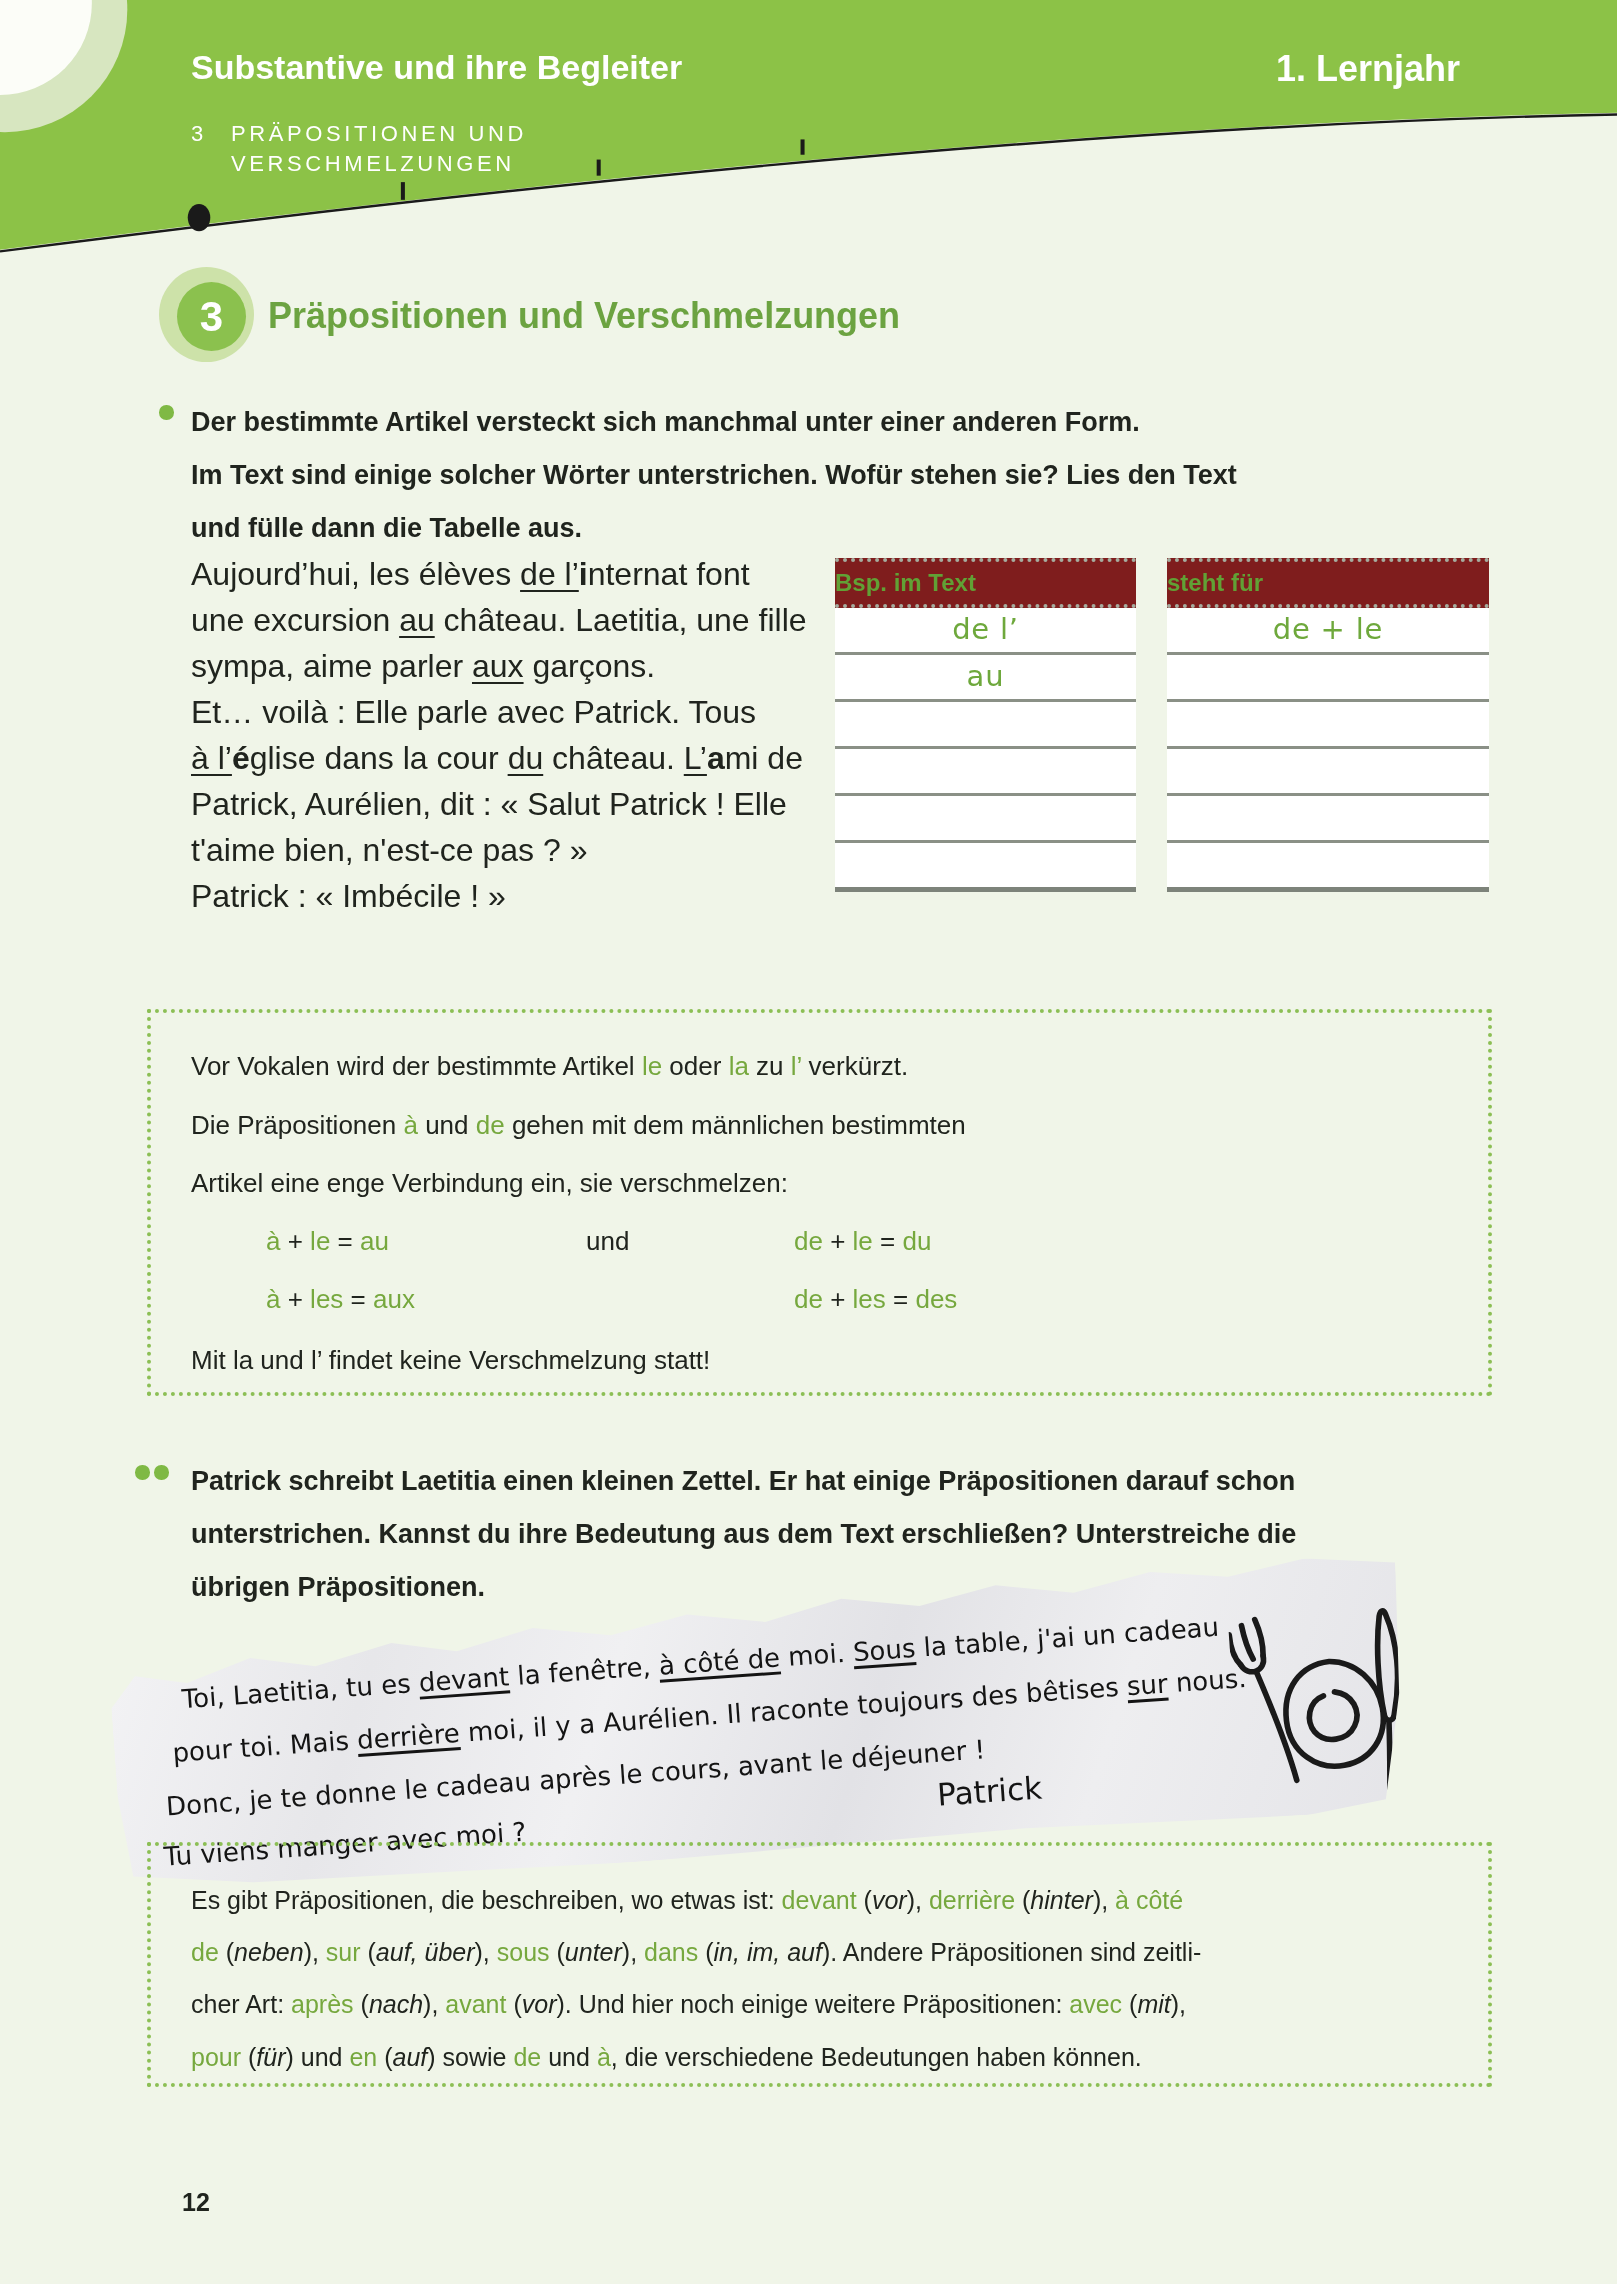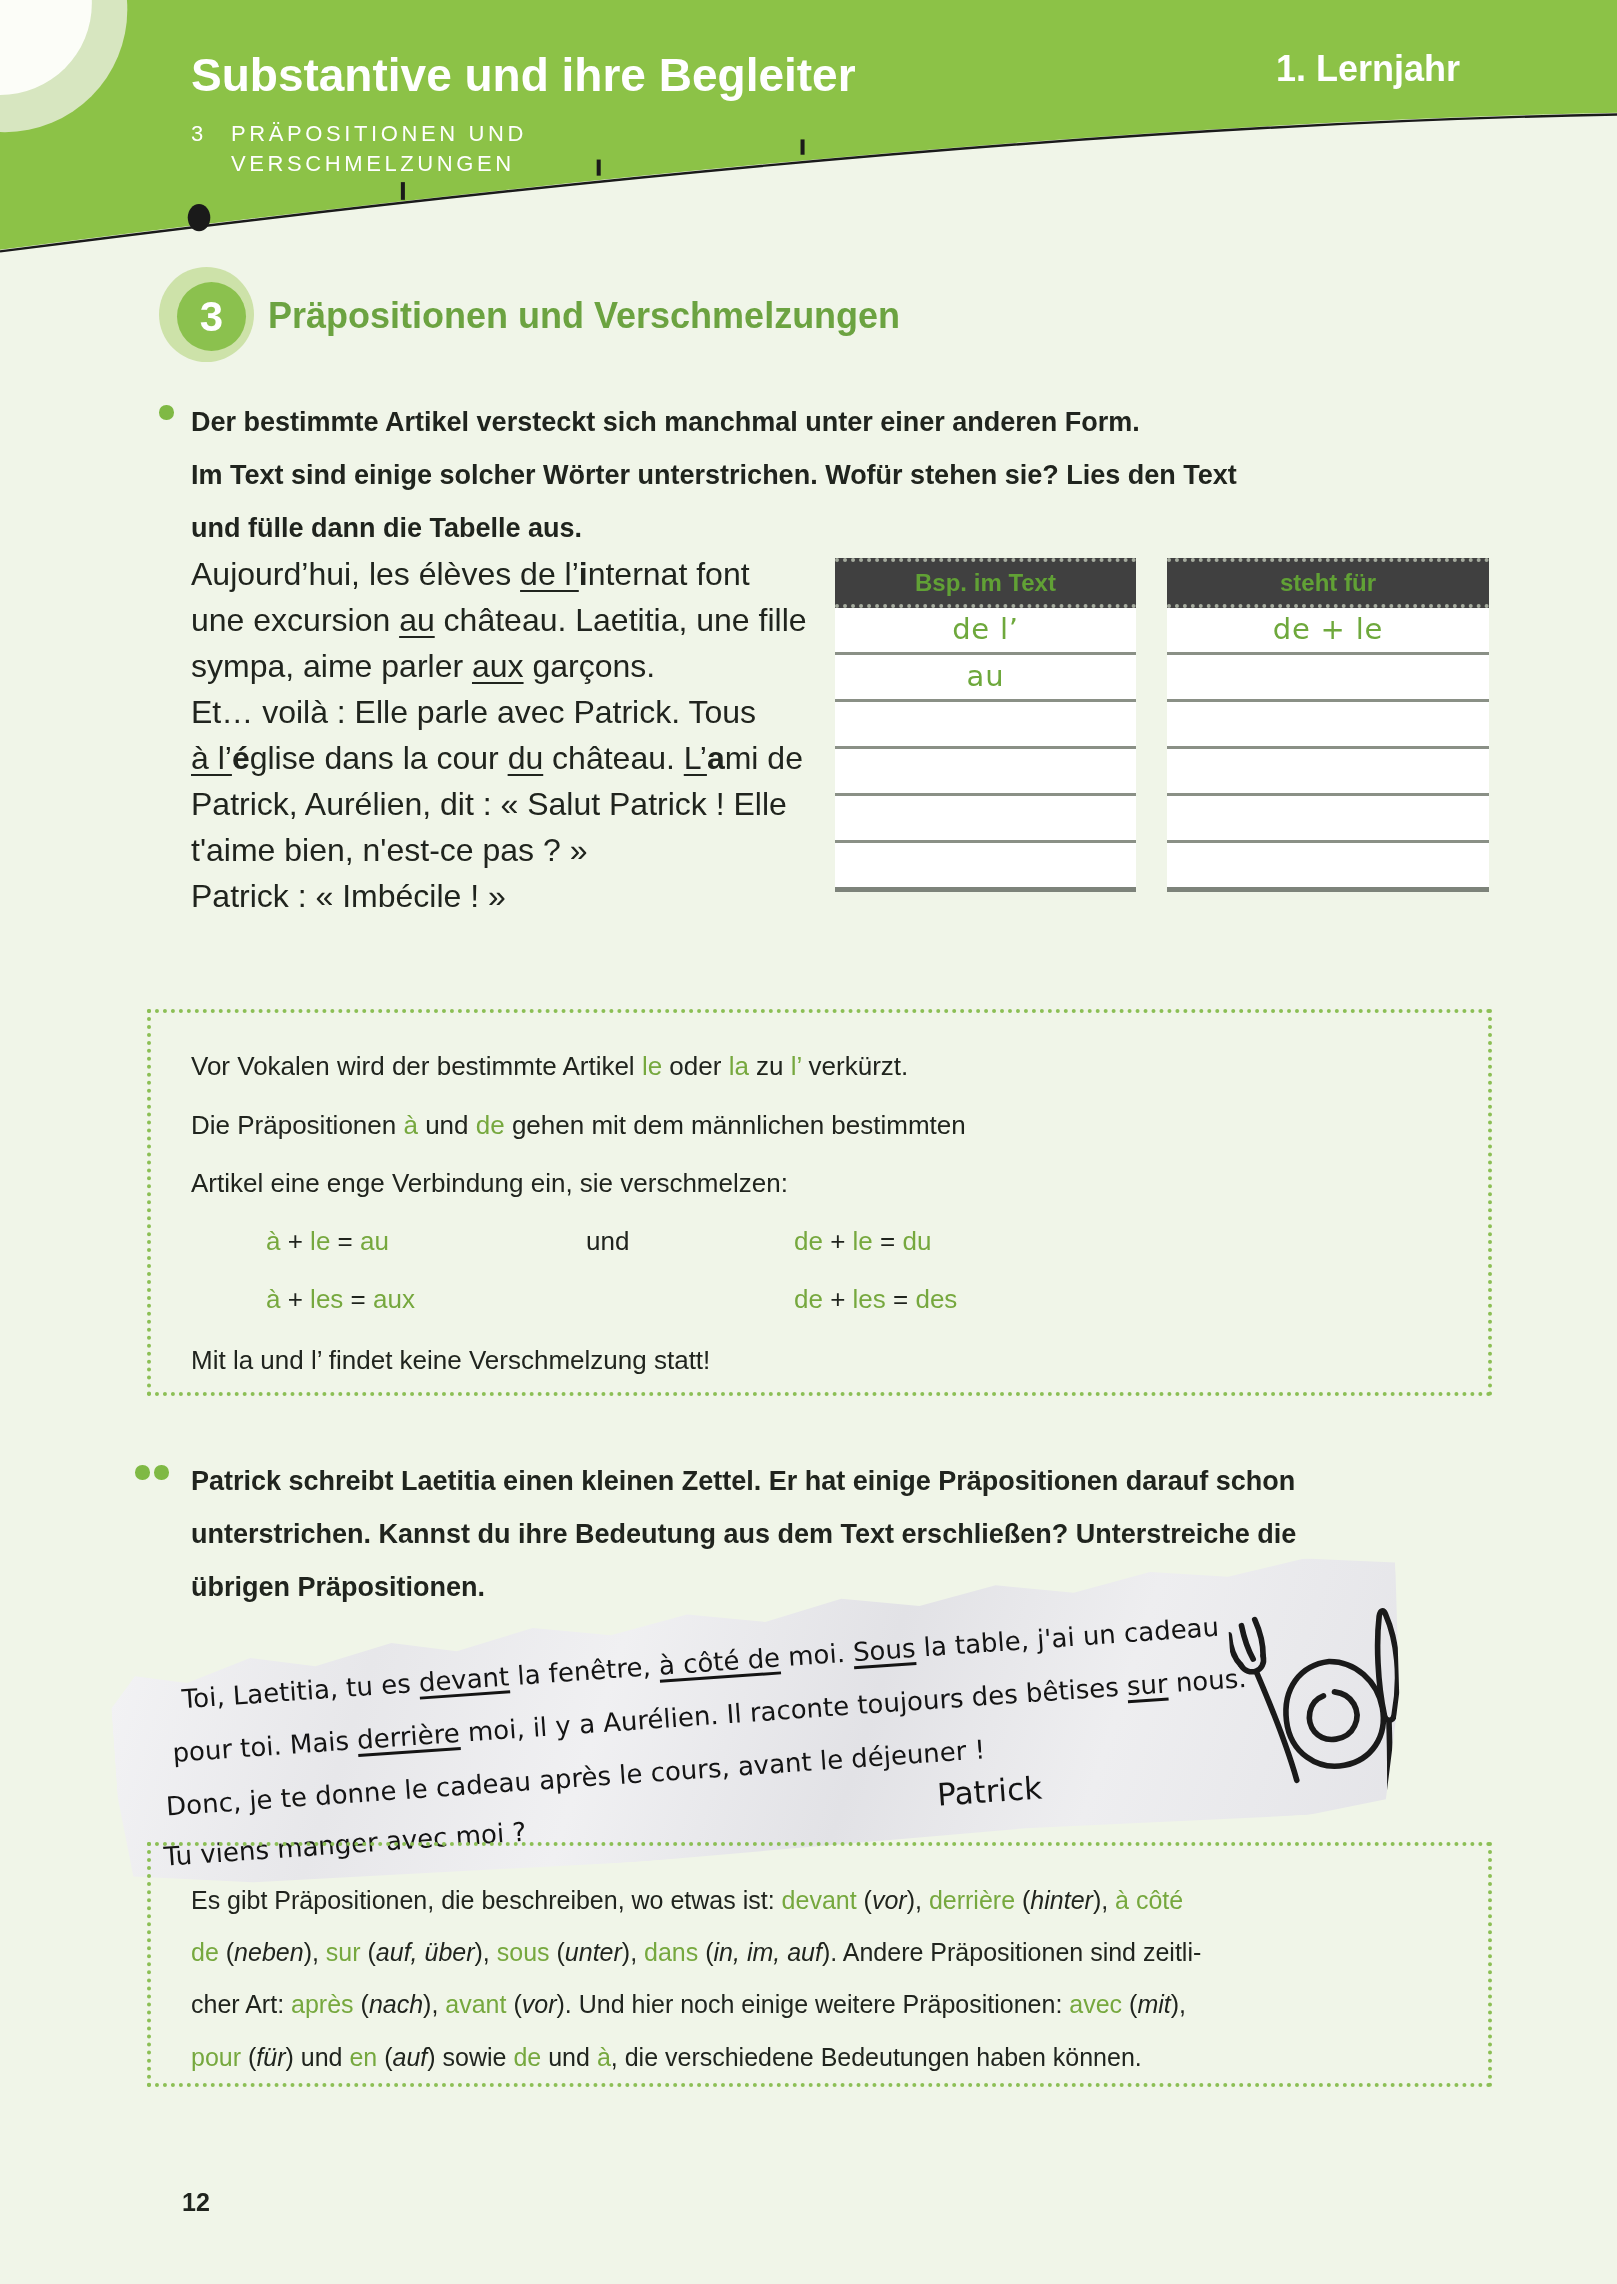--- a/index.html
+++ b/index.html
@@ -12,43 +12,43 @@
   }
   html,body{margin:0;padding:0;background:#d8d8d8;}
   .page{
     position:relative;width:1618px;height:2284px;margin:0 auto;
     background:#f0f5e8;overflow:hidden;
     font-family:"Liberation Sans",sans-serif;color:var(--ink);
   }
   .abs{position:absolute;}
   
   .header-svg{position:absolute;left:0;top:0;}
-  .header-title{left:191px;top:48px;font-size:46px;font-weight:700;color:#fff;}
+  .header-title{left:191px;top:48px;font-size:34px;font-weight:700;color:#fff;}
   .header-year{right:158px;top:48px;font-size:36px;font-weight:700;color:#fff;text-align:center;}
   .chapter-block{left:191px;top:119px;color:#fff;display:flex;}
   .chapter-num{font-size:22px;width:40px;letter-spacing:3.2px;line-height:30px;}
   .chapter-lines{font-size:22px;letter-spacing:3.6px;line-height:30px;}
   
   .badge-outer{left:159px;top:267px;width:95px;height:95px;border-radius:50%;background:#cde2a9;}
   .badge-inner{left:177px;top:282px;width:69px;height:69px;border-radius:50%;background:#8bc14e;
     text-align:center;line-height:69px;font-size:42px;font-weight:700;color:#fff;}
   .section-title{left:268px;top:295px;font-size:36px;font-weight:700;color:var(--accent_green);}
   
   .bullet{width:14.5px;height:14.5px;border-radius:50%;background:#7fb944;}
   .task-text{font-size:27px;font-weight:700;line-height:53px;white-space:nowrap;}
   
   .reading{left:191px;top:551px;font-size:32px;line-height:46px;white-space:nowrap;}
   .reading .u, .u{text-decoration:underline;text-decoration-thickness:2.4px;text-underline-offset:4.8px;}
   .b{font-weight:700;}
   .g{color:var(--text_green);}
   .i{font-style:italic;text-align:center;}
   
   .tcol{position:absolute;top:558px;}
-  .tcol .th{height:42px;background:#404040;border-top:4.8px dotted #a6ac9f;border-bottom:4.8px dotted #a6ac9f;
-    text-align:center;line-height:42px;font-size:24px;font-weight:700;color:#61a135;}
+  .tcol .th{height:42px;background:#7f1d1d;border-top:4.8px dotted #a6ac9f;border-bottom:4.8px dotted #a6ac9f;
+    line-height:42px;font-size:24px;font-weight:700;color:#61a135;}
   .tcol .tr{height:44px;background:#ffffff;border-bottom:3.2px solid #8a9086;
     text-align:center;line-height:42px;}
   .tcol .tr:last-child{border-bottom:5.6px solid #7d837a;}
   .hand{font-family:"DejaVu Sans",sans-serif;letter-spacing:0.8px;}
   .tcol .tr .hand{font-size:29px;color:var(--hand_green);}
   
   .infobox{border:4.8px dotted var(--box_border_green);}
   .boxline{font-size:26px;line-height:32px;white-space:nowrap;}
   .boxline31{font-size:25px;line-height:32px;white-space:nowrap;}
   

